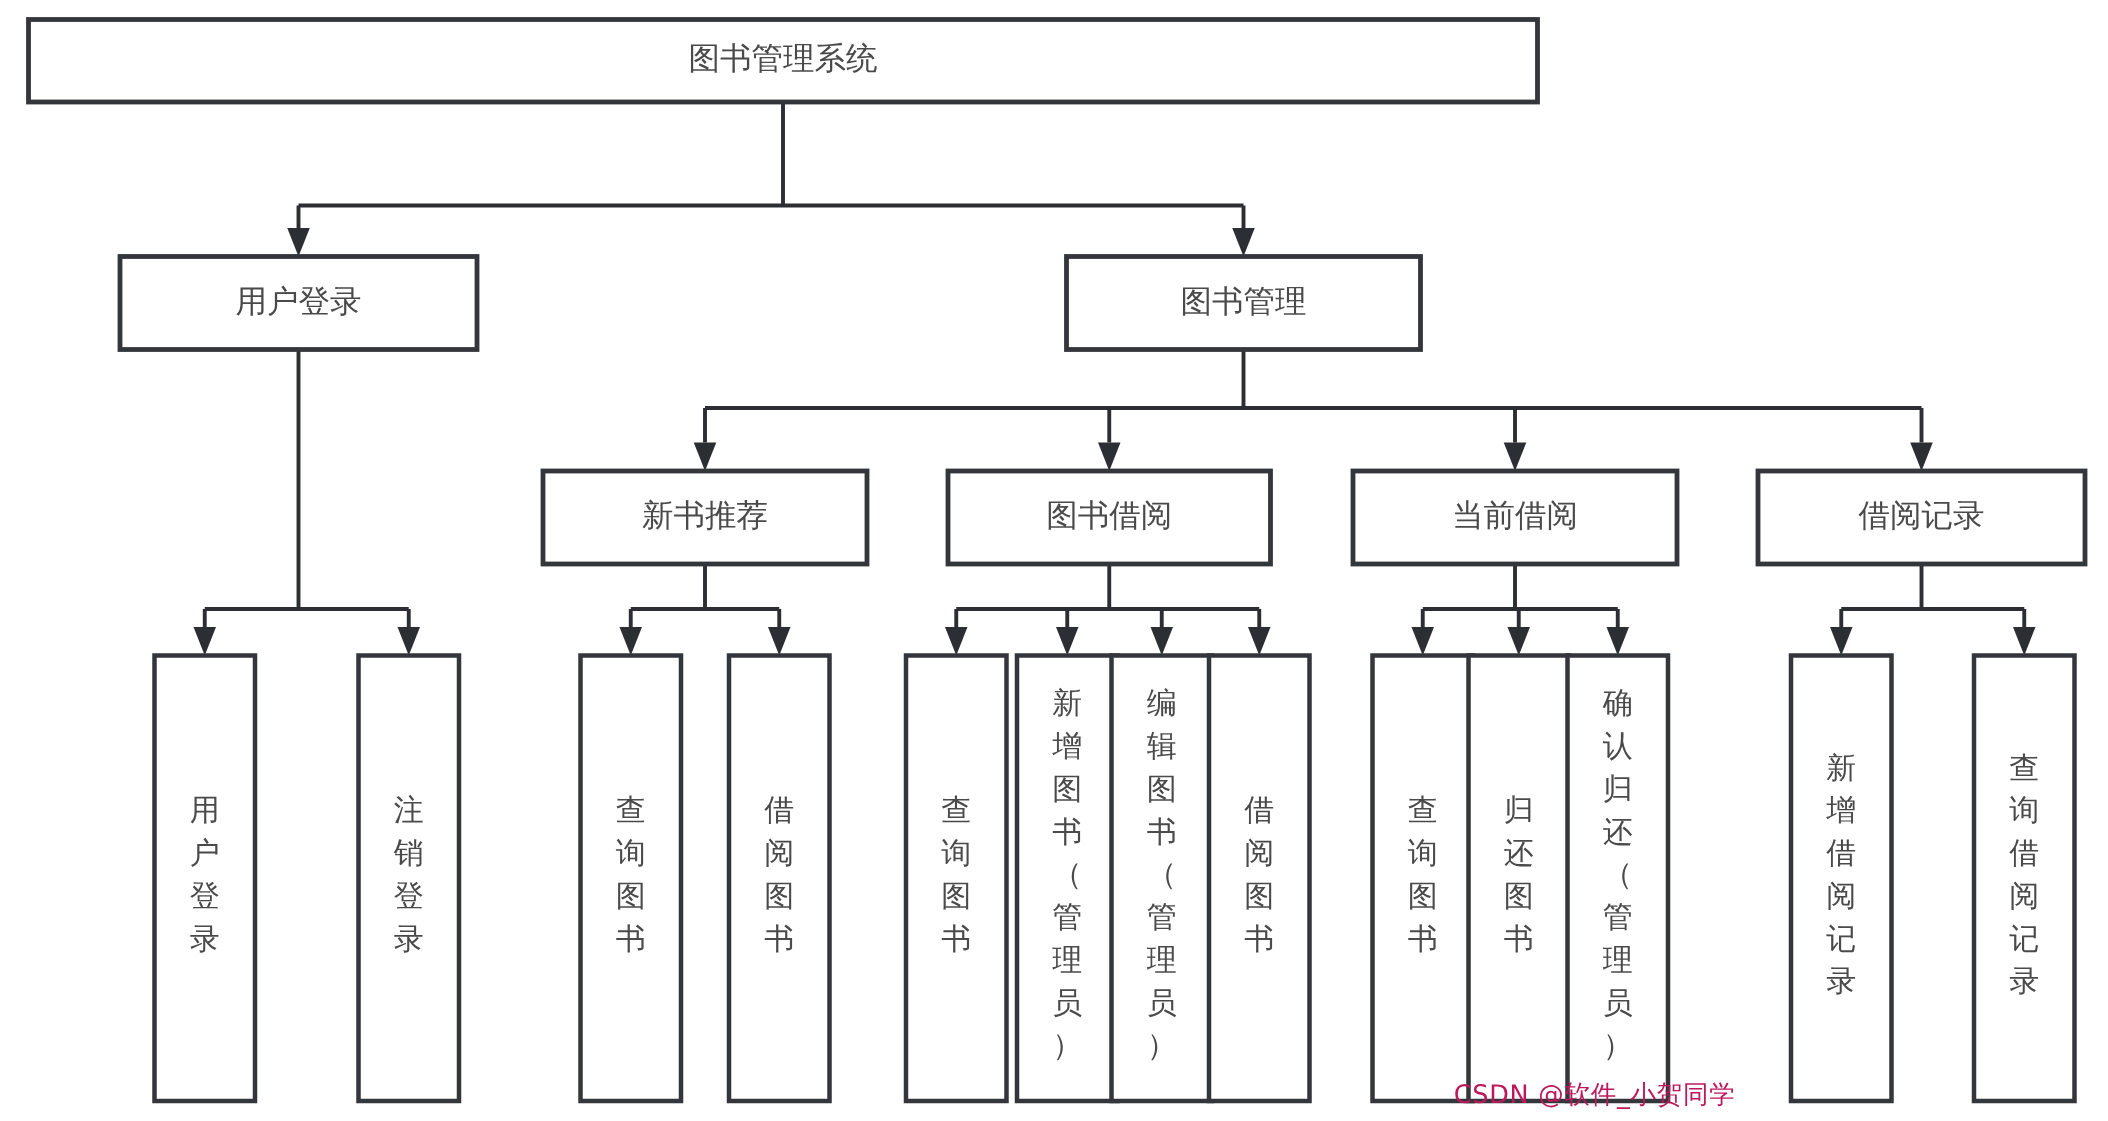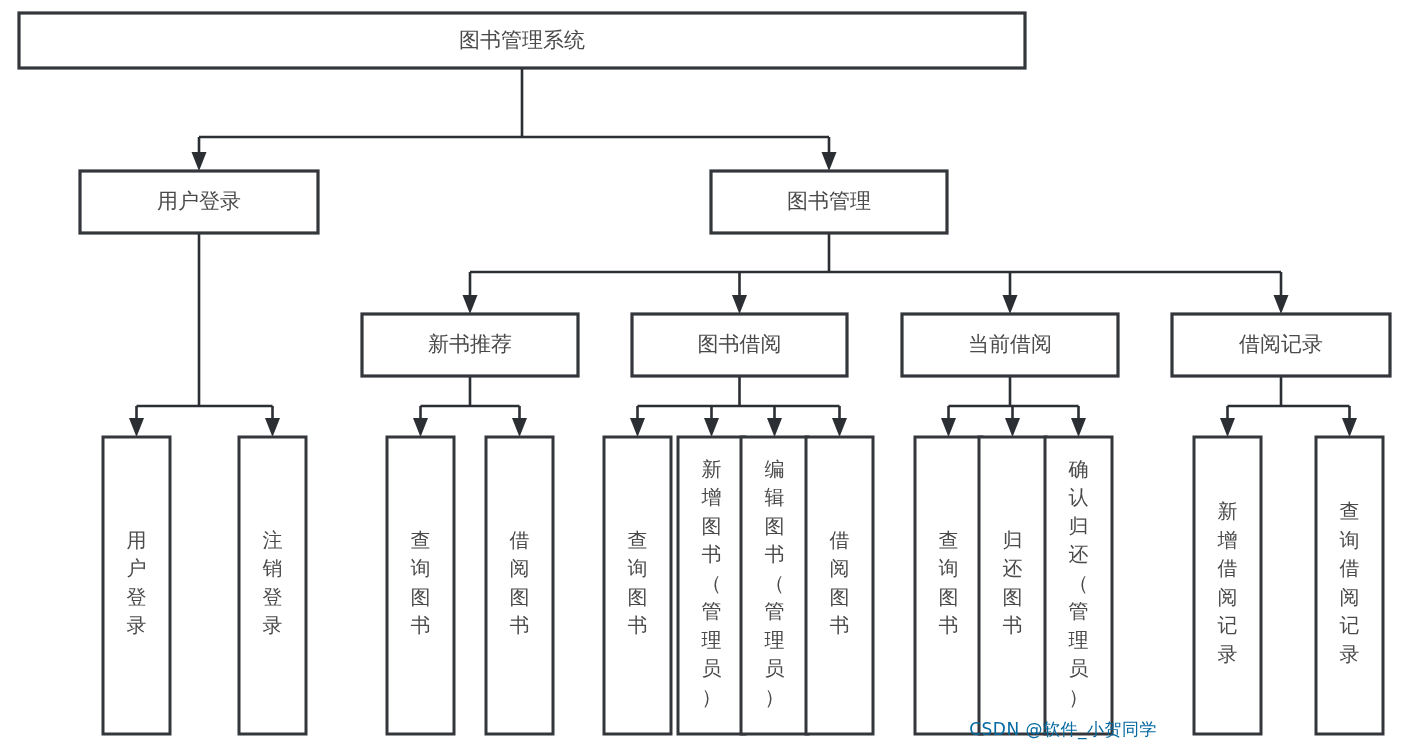--- a/index.html
+++ b/index.html
@@ -58,21 +58,21 @@
     font-family: "DejaVu Sans", "Liberation Sans", sans-serif;
     font-size: 20px;
     text-anchor: middle;
   }
   .watermark {
     position: absolute;
     right: 10px;
     bottom: 6px;
     font-family: "DejaVu Sans", "Liberation Sans", sans-serif;
     font-size: 17px;
-    color: #0369a1;
+    color: #be185d;
     letter-spacing: 0.5px;
     white-space: nowrap;
     pointer-events: none;
   }
 </style>
 </head>
 <body>
 
 <div id="diagram-root">
   <svg id="flow" viewBox="0 0 1405 747">

